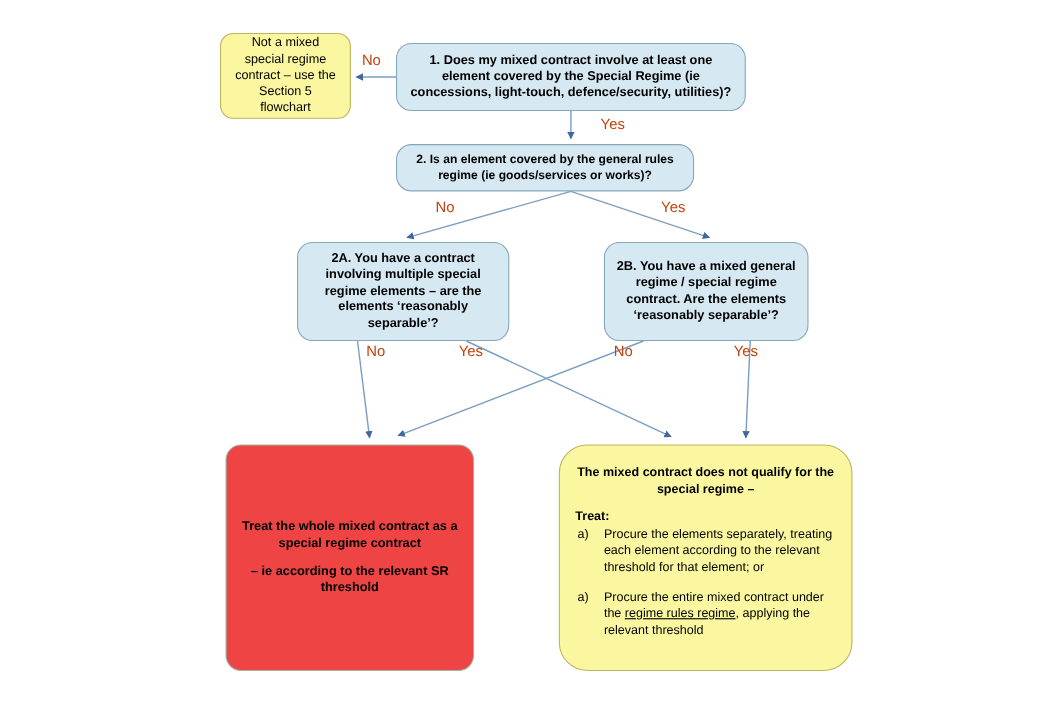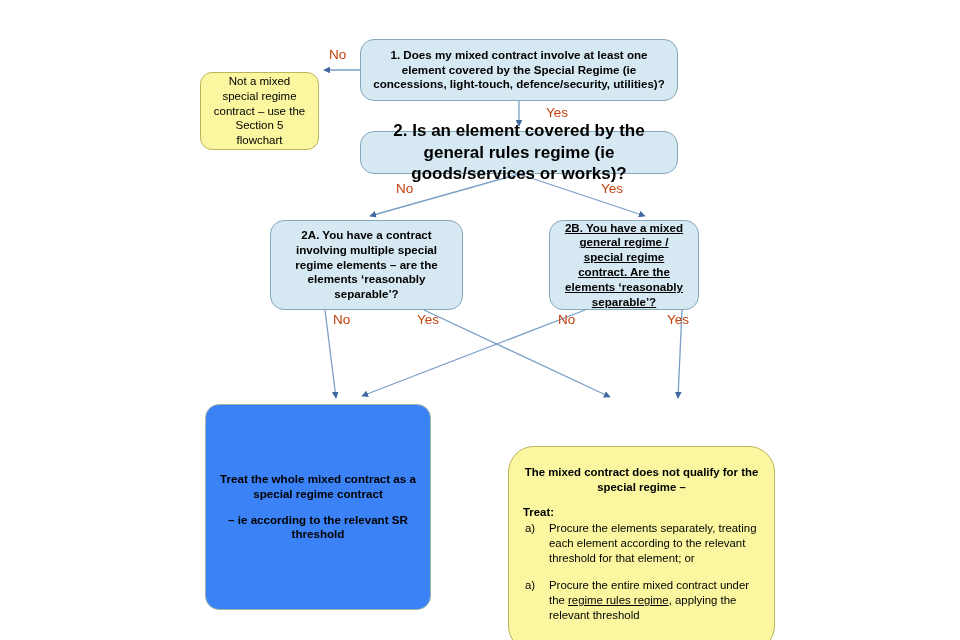--- a/index.html
+++ b/index.html
@@ -36,48 +36,47 @@
     justify-content: center;
     text-align: center;
     border-radius: 14px;
     border: 1px solid #9aa7b0;
     font-weight: bold;
     line-height: 1.28;
     padding: 6px 10px;
     z-index: 2;
   }
   .node.blue  { background: #d6e8f2; border-color: #86a8bb; }
-  .node.green { background: #3b82f6; border-color: #9fb6a4; }
-  .node.yellow{ background: #fbf7a0; border-color: #bdb45e; margin-top: 42px; }
+  .node.green { background: #ef4444; border-color: #9fb6a4; }
+  .node.yellow{ background: #fbf7a0; border-color: #bdb45e; }
 
   .node-inner { width: 100%; }
 
   
   #node-not-mixed {
     left: 200px; top: 30px; width: 119px; height: 78px;
     font-size: 11.5px; font-weight: normal; border-radius: 12px;
   }
   #node-q1 {
     left: 360px; top: 39px; width: 318px; height: 62px;
     font-size: 11.6px;
     text-align: center;
   }
   #node-q2 {
-    left: 360px; top: 131px; width: 318px; height: 43px;
-    font-size: 17px;
+    left: 360px; top: 131px; width: 271px; height: 43px;
+    font-size: 11px;
     text-align: center;
   }
   #node-q2a {
     left: 270px; top: 220px; width: 193px; height: 90px;
     font-size: 11.6px;
   }
   #node-q2b {
-    left: 549px; top: 220px; width: 150px; height: 90px;
-    font-size: 11.6px;
-    text-decoration: underline;
+    left: 549px; top: 220px; width: 186px; height: 90px;
+    font-size: 11.6px;
   }
   #node-outcome-special {
     left: 205px; top: 404px; width: 226px; height: 206px;
     font-size: 11.6px;
   }
   #node-outcome-general {
     left: 508px; top: 404px; width: 267px; height: 206px;
     font-size: 11.4px;
     align-items: flex-start;
     justify-content: flex-start;

